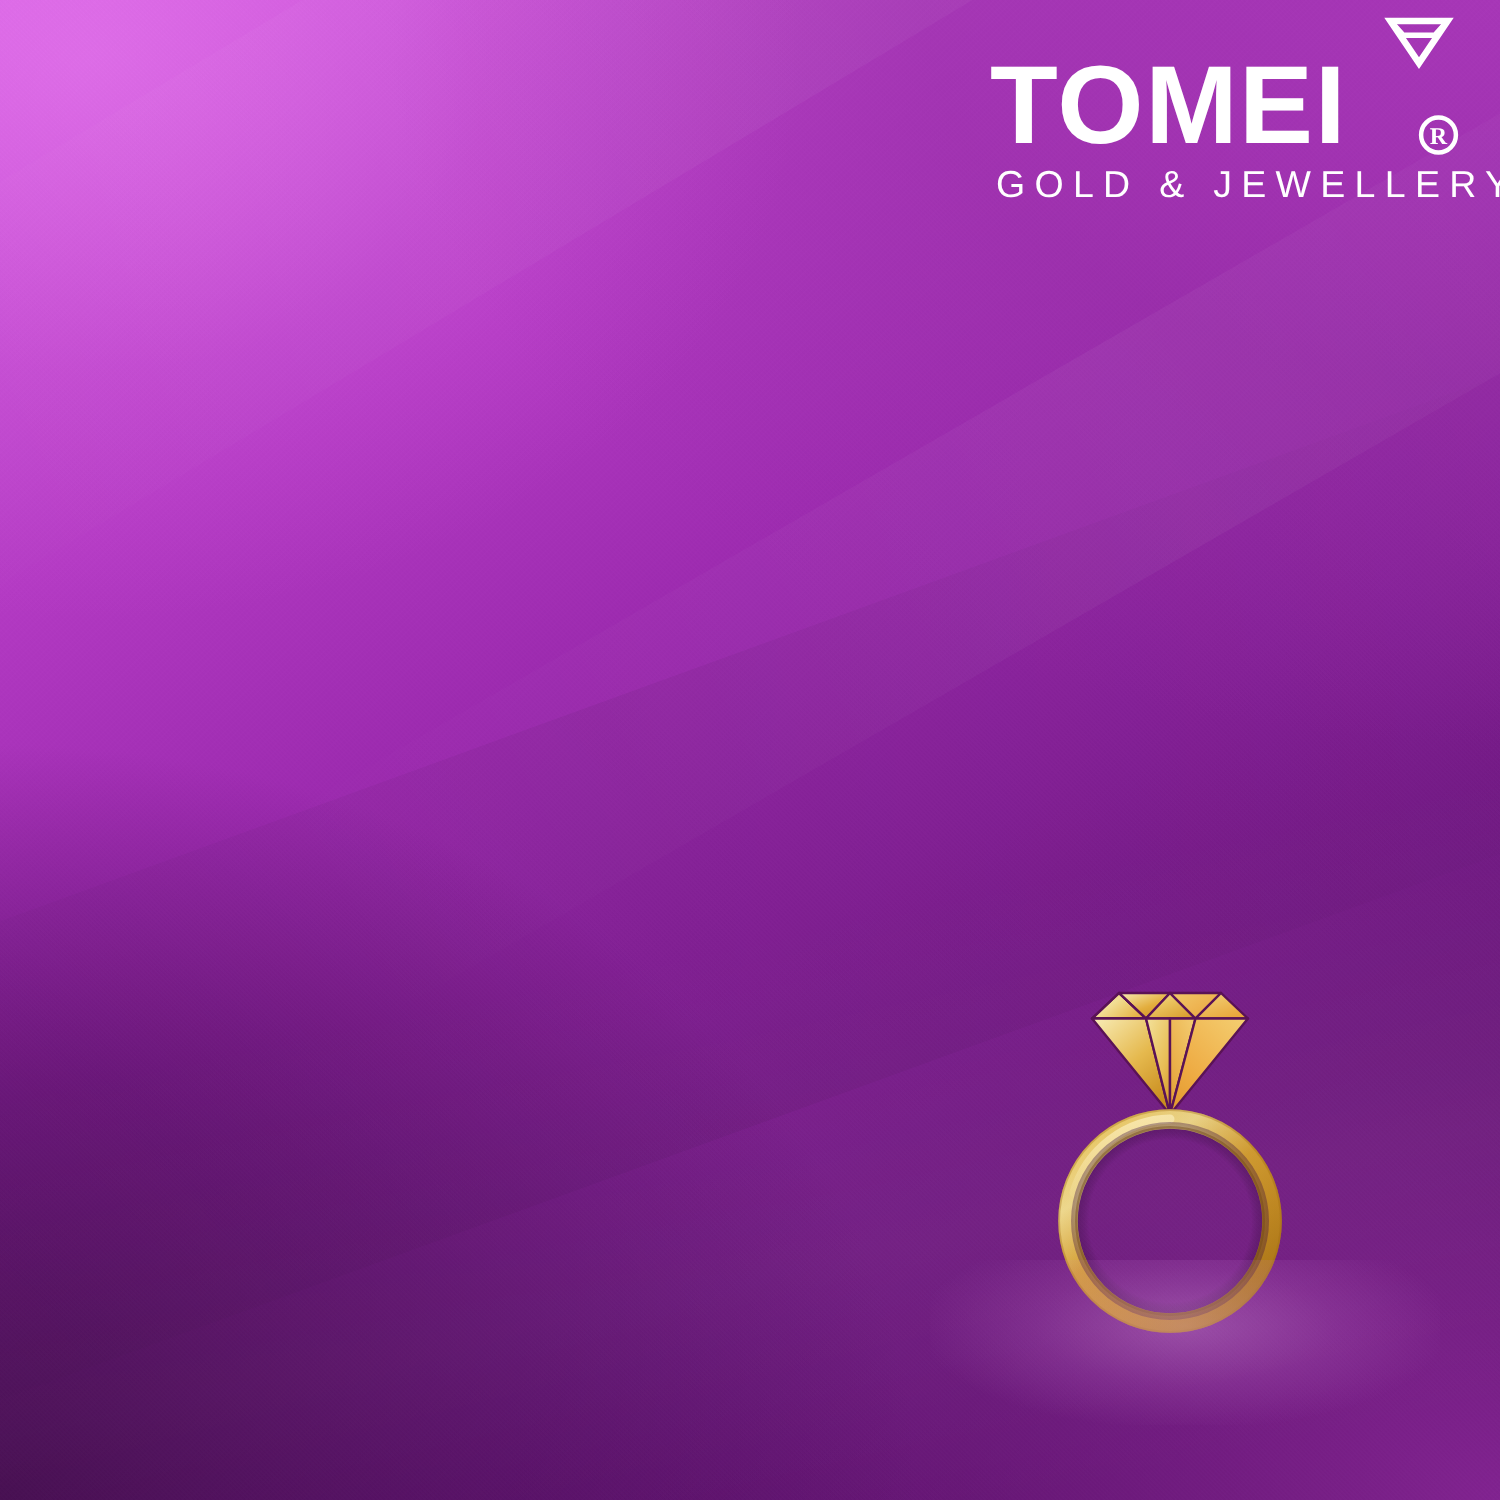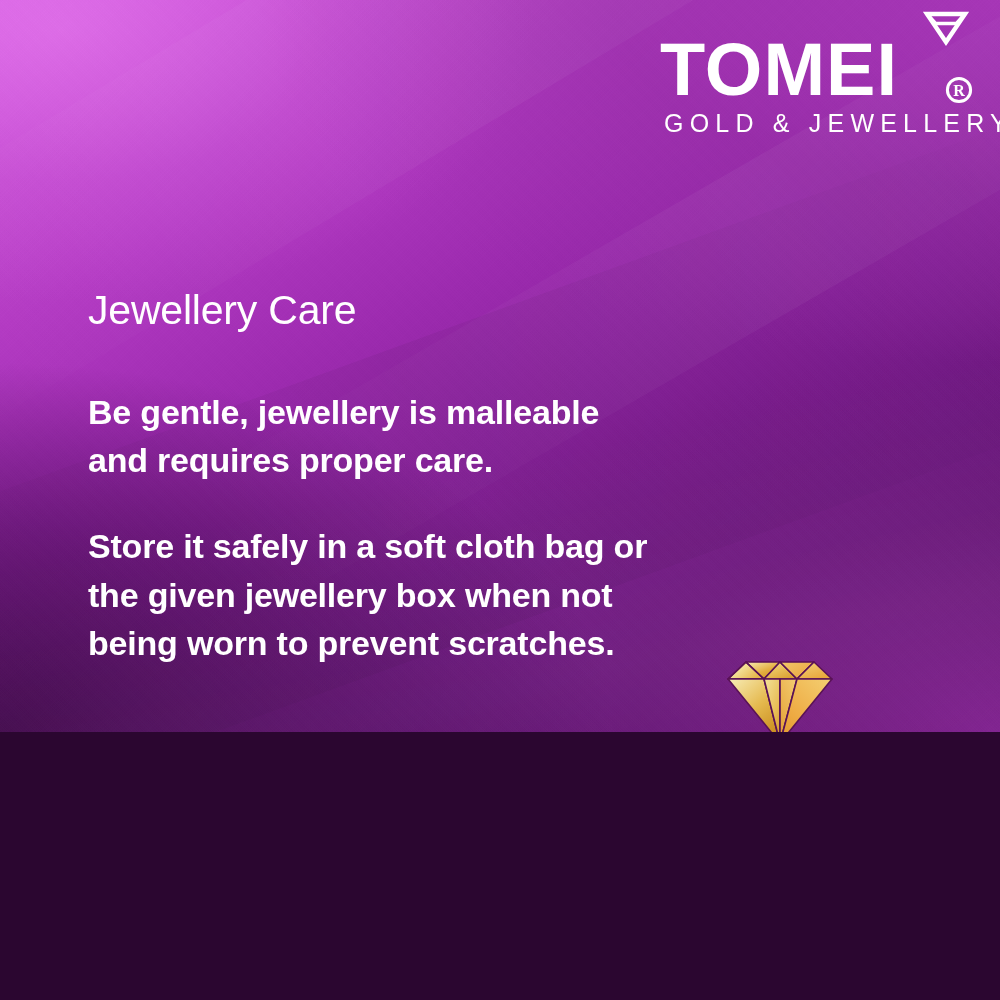--- a/index.html
+++ b/index.html
@@ -4,21 +4,21 @@
 <title>Tomei Jewellery Care</title>
 <style>
   html, body {
     margin: 0;
     padding: 0;
     background: #2b0630;
   }
   #poster {
     position: relative;
     width: 1000px;
-    height: 732px;
+    height: 1000px;
     overflow: hidden;
     font-family: "Liberation Sans", sans-serif;
     background: #8f2d9e;
   }
 
   
   .bg-base {
     position: absolute;
     inset: 0;
     background:
@@ -242,25 +242,20 @@
     <div class="logo-wordmark">TOMEI</div>
 
     <svg class="logo-reg" viewBox="0 0 28 28">
       <circle cx="14" cy="14" r="11.6" fill="none" stroke="#ffffff" stroke-width="3"></circle>
       <text x="14" y="20.3" font-family="Liberation Serif, serif" font-size="16" font-weight="bold" fill="#ffffff" text-anchor="middle">R</text>
     </svg>
 
     <div class="logo-tagline">GOLD &amp; JEWELLERY</div>
   </div>
 
-  <div class="copy">
-    <h1 class="headline">Jewellery Care</h1>
-    <p class="para para-1">Be gentle, jewellery is malleable and requires proper care.</p>
-    <p class="para para-2">Store it safely in a soft cloth bag or the given jewellery box when not being worn to prevent scratches.</p>
-  </div>
 
   <div class="ring-art">
     <div class="ring-glow"></div>
 
     <svg width="200" height="280" viewBox="0 0 200 280">
       <defs>
         <linearGradient id="gFacetL1" x1="0" y1="0" x2="1" y2="0.6">
           <stop offset="0%" stop-color="#c68a20"></stop>
           <stop offset="45%" stop-color="#f2df96"></stop>
           <stop offset="100%" stop-color="#e6b448"></stop>

